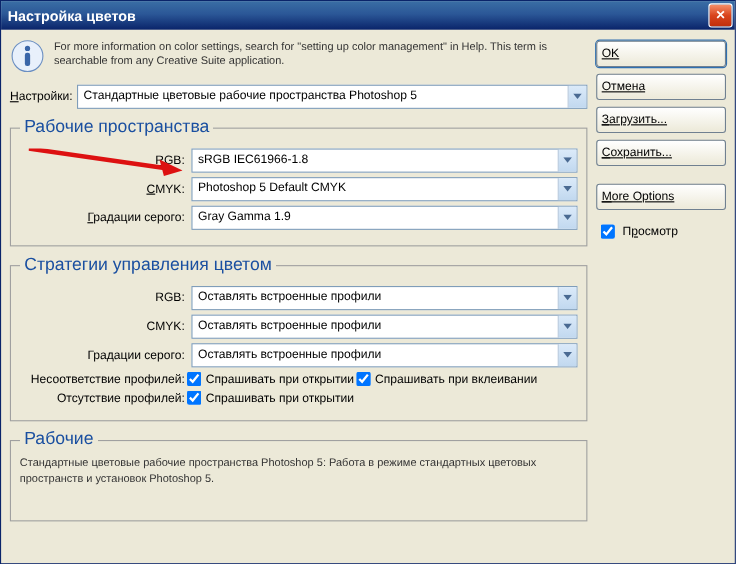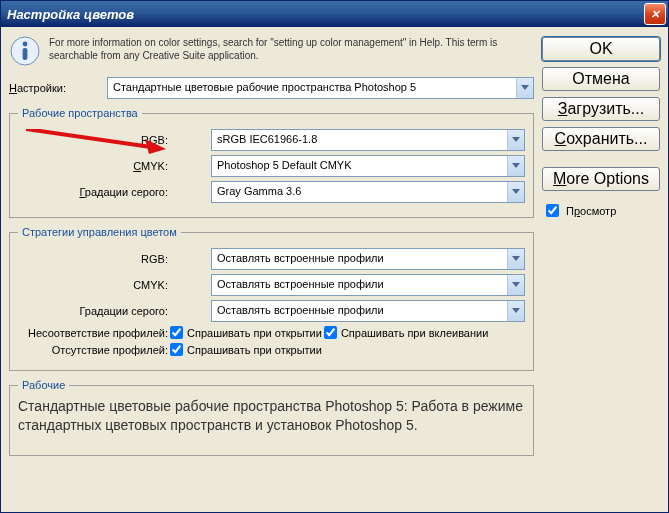--- a/index.html
+++ b/index.html
@@ -22,21 +22,20 @@
   }
   .titlebar {
     height: 26px;
     background: linear-gradient(to bottom, #3a6ea5 0%, #2b5797 45%, #0a246a 100%);
     color: #fff;
     display: flex;
     align-items: center;
     padding: 0 2px 0 6px;
     font-weight: bold;
     font-size: 13px;
-    font-style: italic;
   }
   .titlebar .title-text {
     flex: 1;
   }
   .titlebar .close-btn {
     width: 20px;
     height: 20px;
     background: linear-gradient(to bottom, #f6916b, #d9441d 50%, #c12e0b);
     border: 1px solid #fff;
     border-radius: 3px;
@@ -62,27 +61,28 @@
     display: flex;
     flex-direction: column;
     gap: 6px;
     padding-top: 2px;
   }
   .btn {
     height: 22px;
     background: linear-gradient(to bottom, #fff, #ece9d8);
     border: 1px solid #708090;
     border-radius: 3px;
-    font-size: 16px;
+    font-size: 11px;
     cursor: pointer;
     display: flex;
     align-items: center;
-    justify-content: center;
+    justify-content: flex-start;
     padding: 0 4px;
     box-shadow: inset 0 0 1px #fff;
+    text-decoration: underline;
   }
   .btn.default {
     box-shadow: 0 0 0 1px #2f6fb0, inset 0 0 1px #fff;
   }
   .info-row {
     display: flex;
     gap: 8px;
     margin-bottom: 10px;
   }
   .info-icon {
@@ -105,21 +105,20 @@
   .settings-row .lbl {
     white-space: nowrap;
   }
   .select-box {
     flex: 1;
     display: flex;
     border: 1px solid #7f9db9;
     background: #fff;
     height: 20px;
     align-items: stretch;
-    margin-left: 37px;
   }
   .select-box .val {
     flex: 1;
     padding: 3px 5px;
     white-space: nowrap;
     overflow: hidden;
   }
   .select-box .dd {
     width: 16px;
     background: linear-gradient(to bottom, #dbeaf9, #c1d8ef);
@@ -132,21 +131,21 @@
   .select-box .dd svg { display:block; }
   fieldset {
     border: 1px solid #a0a0a0;
     margin: 0 0 8px 0;
     padding: 6px 8px 10px 8px;
     position: relative;
   }
   legend {
     color: #1a4fa0;
     padding: 0 4px;
-    font-size: 11px;
+    font-size: 16px;
   }
   .form-row {
     display: flex;
     align-items: center;
     gap: 6px;
     margin: 4px 0;
   }
   .form-row .row-lbl {
     width: 150px;
     text-align: right;
@@ -165,21 +164,21 @@
   }
   .chk {
     display: flex;
     align-items: center;
     gap: 4px;
   }
   .chk input {
     margin: 0;
   }
   .desc-body {
-    font-size: 14px;
+    font-size: 10px;
     color: #333;
     line-height: 1.35;
     min-height: 48px;
   }
   .preview-row {
     display: flex;
     align-items: center;
     gap: 4px;
     margin-top: 4px;
   }
@@ -255,21 +254,21 @@
             <div class="dd">
                 <svg width="8" height="6">
                   <polygon points="0,0 8,0 4,5" fill="#4a6a92"></polygon>
                 </svg>
               </div>
           </div>
         </div>
         <div class="form-row">
           <span class="row-lbl"><span class="u">Г</span>радации серого:</span>
           <div class="select-box">
-            <div class="val">Gray Gamma 3.6</div>
+            <div class="val">Gray Gamma 1.9</div>
             <div class="dd">
                 <svg width="8" height="6">
                   <polygon points="0,0 8,0 4,5" fill="#4a6a92"></polygon>
                 </svg>
               </div>
           </div>
         </div>
       </fieldset>
 
       <fieldset>

